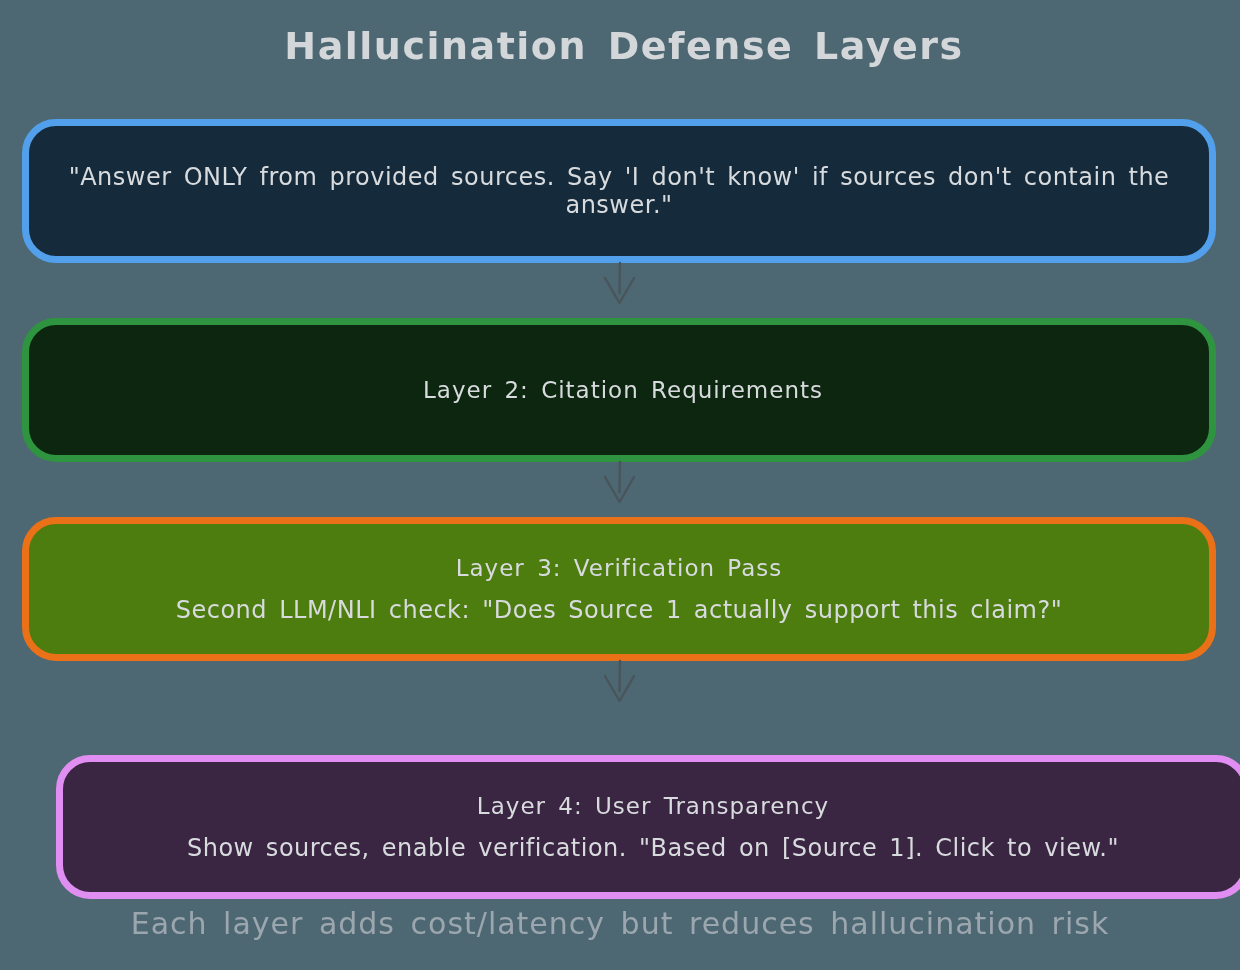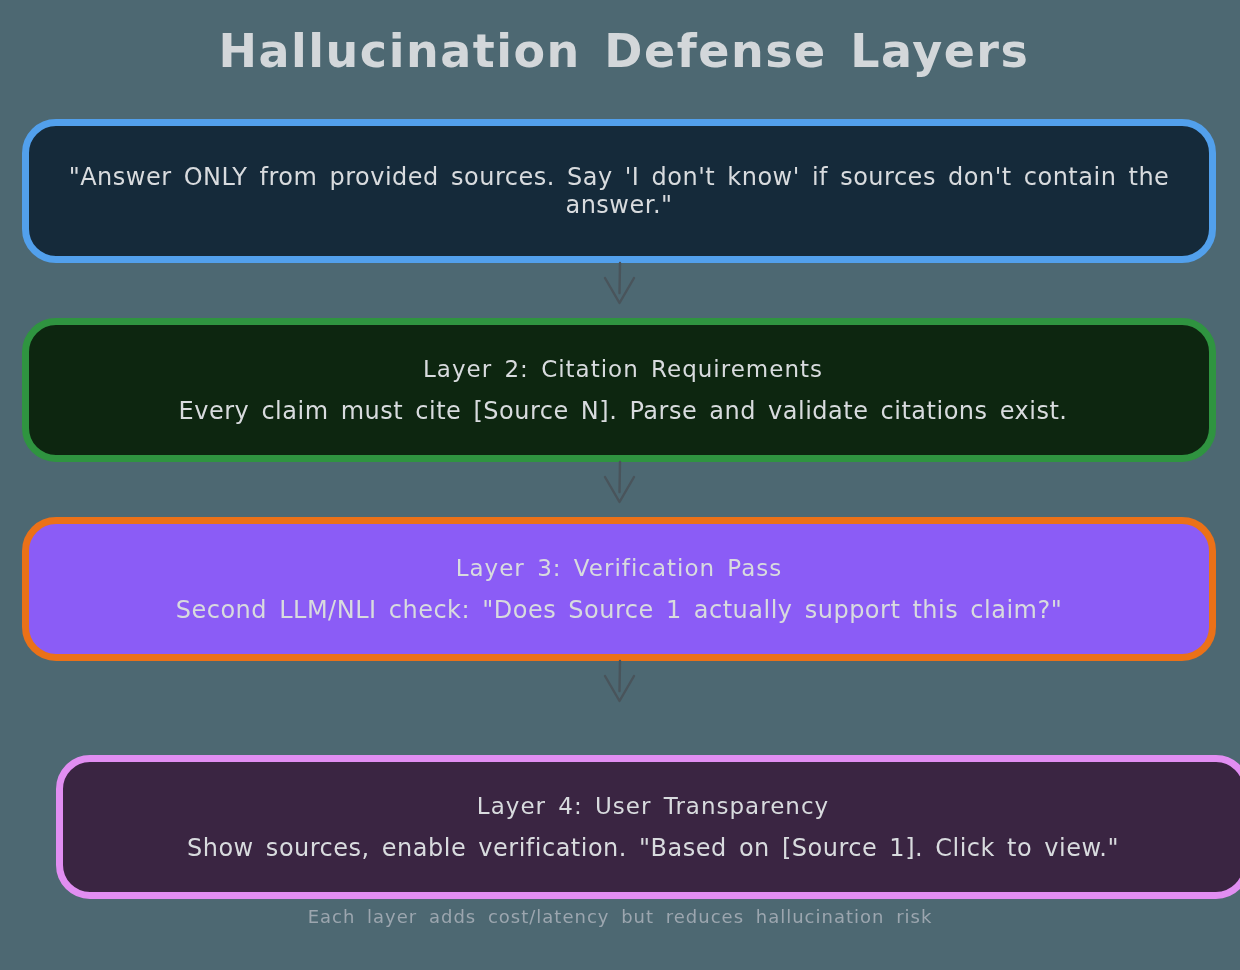--- a/index.html
+++ b/index.html
@@ -14,21 +14,21 @@
     inset: 0;
     width: 1240px;
     height: 970px;
   }
   .diagram-title {
     position: absolute;
     top: 24px;
     left: 0;
     width: 100%;
     text-align: center;
-    font-size: 46px;
+    font-size: 38px;
     font-weight: 600;
     letter-spacing: 1.5px;
     word-spacing: 6px;
     padding-left: 8px;
   }
   .layer-box {
     position: absolute;
     left: 22px;
     width: 1194px;
     height: 144px;
@@ -64,21 +64,21 @@
   }
   .arrow-1 { top: 261px; }
   .arrow-2 { top: 460px; }
   .arrow-3 { top: 659px; }
   .diagram-footer {
     position: absolute;
     top: 906px;
     left: 0;
     width: 100%;
     text-align: center;
-    font-size: 18px;
+    font-size: 30px;
     letter-spacing: 1px;
     word-spacing: 5px;
   }
 </style>
 </head>
 <body>
 
 <div class="page" style="background-color: rgb(77, 104, 114);">
 
   <div class="diagram-title" style="color: rgb(211, 215, 218);">Hallucination Defense Layers</div>
@@ -89,31 +89,30 @@
 
   <div class="down-arrow arrow-1" style="color: rgb(73, 84, 91);">
     <svg width="44" height="48" viewBox="0 0 44 48" fill="none">
       <path d="M22 2 L21.5 32" stroke="currentColor" stroke-width="2.4" stroke-linecap="round"></path>
       <path d="M7 17 L21.5 42 L36 17" stroke="currentColor" stroke-width="2.4" stroke-linecap="round" stroke-linejoin="round" fill="none"></path>
     </svg>
   </div>
 
   <div class="layer-box box-2" style="background-color: rgb(13, 38, 16); border-color: rgb(47, 148, 64); color: rgb(216, 219, 222); padding-left: 8px;">
     <div class="heading">Layer 2: Citation Requirements</div>
-    <div class="body-line">Every claim must cite [Source N]. Parse and validate citations exist.</div>
   </div>
 
   <div class="down-arrow arrow-2" style="color: rgb(73, 84, 91);">
     <svg width="44" height="48" viewBox="0 0 44 48" fill="none">
       <path d="M22 2 L21.5 32" stroke="currentColor" stroke-width="2.4" stroke-linecap="round"></path>
       <path d="M7 17 L21.5 42 L36 17" stroke="currentColor" stroke-width="2.4" stroke-linecap="round" stroke-linejoin="round" fill="none"></path>
     </svg>
   </div>
 
-  <div class="layer-box box-3" style="background-color: #8b5cf6; border-color: rgb(235, 113, 24); color: rgb(216, 219, 222);">
+  <div class="layer-box box-3" style="background-color: #4d7c0f; border-color: rgb(235, 113, 24); color: rgb(216, 219, 222);">
     <div class="heading">Layer 3: Verification Pass</div>
     <div class="body-line">Second LLM/NLI check: "Does Source 1 actually support this claim?"</div>
   </div>
 
   <div class="down-arrow arrow-3" style="color: rgb(73, 84, 91);">
     <svg width="44" height="48" viewBox="0 0 44 48" fill="none">
       <path d="M22 2 L21.5 32" stroke="currentColor" stroke-width="2.4" stroke-linecap="round"></path>
       <path d="M7 17 L21.5 42 L36 17" stroke="currentColor" stroke-width="2.4" stroke-linecap="round" stroke-linejoin="round" fill="none"></path>
     </svg>
   </div>

